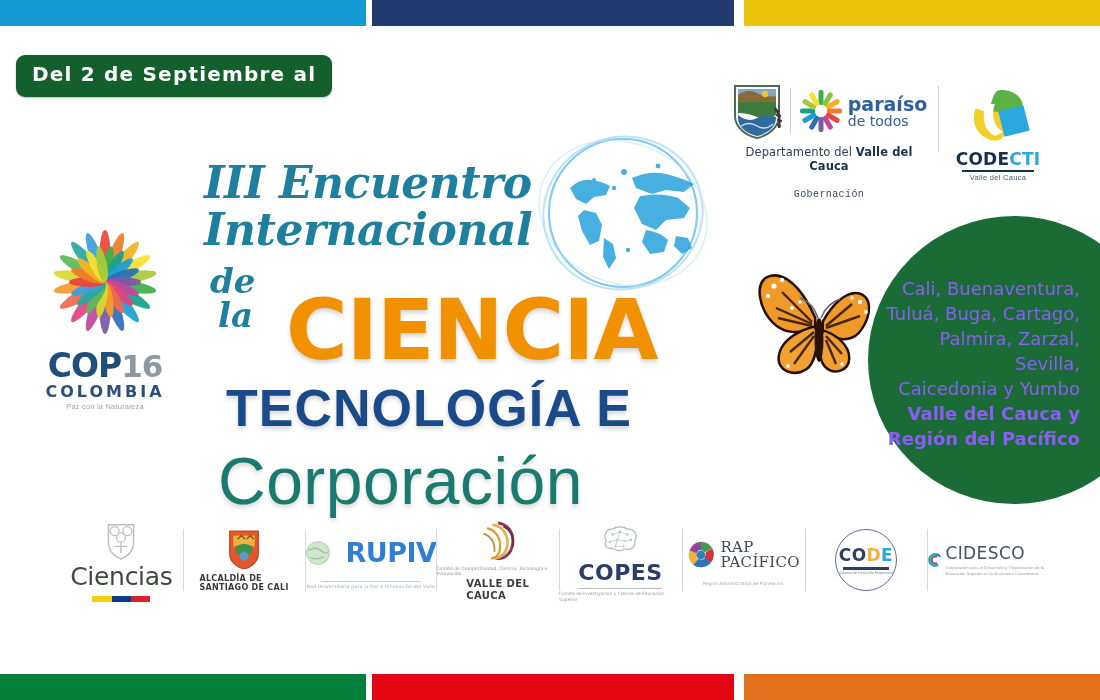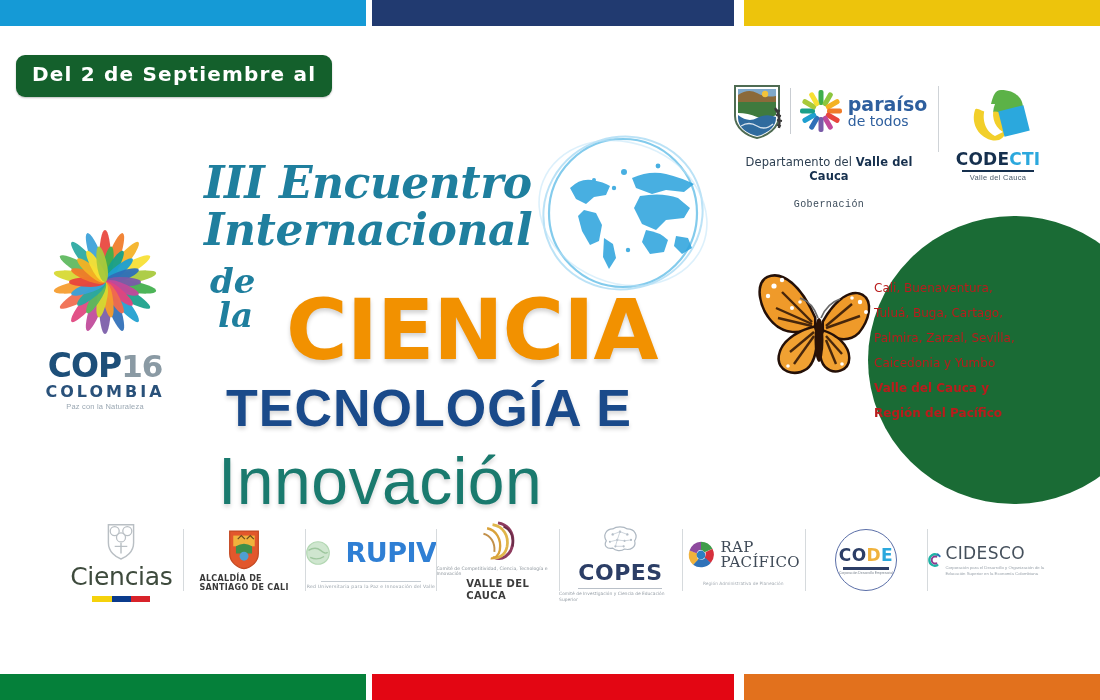--- a/index.html
+++ b/index.html
@@ -96,23 +96,23 @@
 
   
   .green-circle {
     position: absolute; left: 868px; top: 216px;
     width: 292px; height: 288px;
     background: #1a6b35;
     border-radius: 50%;
   }
   .gc-text {
     position: absolute; left: 874px; top: 276px; width: 206px;
-    text-align: left; color: #b91c1c;
+    text-align: right; color: #8b5cf6;
     font-family: "DejaVu Sans", sans-serif;
-    font-size: 12px; line-height: 25px;
+    font-size: 18px; line-height: 25px;
   }
   .gc-text .bold { font-weight: bold; }
 
   
   .butterfly { position: absolute; left: 748px; top: 256px; width: 140px; height: 130px; }
 
   
   .gov-logo { position: absolute; left: 726px; top: 80px; width: 206px; }
   .gov-row { display: flex; align-items: center; justify-content: center; gap: 7px; height: 62px; }
   .gov-shield { width: 52px; height: 58px; }
@@ -120,21 +120,21 @@
   .paraiso { display: flex; align-items: center; gap: 4px; }
   .paraiso-burst { width: 46px; height: 52px; position: relative; }
   .paraiso-burst i {
     position: absolute; left: 50%; top: 50%;
     width: 5px; height: 15px; border-radius: 2px;
     transform-origin: 50% 0%;
   }
   .paraiso-words { font-family: "DejaVu Sans", sans-serif; line-height: 1.0; }
   .paraiso-words .p1 { font-size: 19px; font-weight: bold; color: #2e5f9e; }
   .paraiso-words .p2 { font-size: 14px; color: #2e5f9e; }
-  .gov-caption { text-align: center; font-size: 11.5px; color: #2c3e50; margin-top: 13px; font-family: "DejaVu Sans", sans-serif; letter-spacing: .1px; }
+  .gov-caption { text-align: center; font-size: 11.5px; color: #2c3e50; margin-top: 3px; font-family: "DejaVu Sans", sans-serif; letter-spacing: .1px; }
   .gov-caption b { color: #16304e; }
   .gov-sub { text-align: center; font-size: 10px; color: #3b4b5a; margin-top: 16px; letter-spacing: .4px; font-family: Liberation Mono, monospace; }
   .gov-vdiv { position: absolute; left: 938px; top: 86px; width: 1px; height: 66px; background: #cfd3d7; }
 
   .codecti { position: absolute; left: 950px; top: 86px; width: 96px; text-align: center; }
   .codecti-mark { width: 74px; height: 62px; margin: 0 auto; position: relative; }
   .codecti-word { font-family: "DejaVu Sans", sans-serif; font-size: 17px; font-weight: bold; letter-spacing: .2px; margin-top: 1px; }
   .codecti-word .a { color: #16304e; }
   .codecti-word .b { color: #2ba8dd; }
   .codecti-rule { width: 72px; height: 2px; background: #16304e; margin: 1px auto 0; }
@@ -264,21 +264,21 @@
     <div class="t-script t-line1">
       <span>III Encuentro</span>
     </div>
     <div class="t-script t-line2">Internacional</div>
     <div class="t-script t-dela">
       <span class="de">de</span>
       <span class="la">la</span>
     </div>
     <div class="t-ciencia">CIENCIA</div>
     <div class="t-tecno">TECNOLOGÍA E</div>
-    <div class="t-innova">Innovación</div>
+    <div class="t-innova">Corporación</div>
   </div>
 
   <div class="green-circle"></div>
   <div class="gc-text">
     <div>Cali, Buenaventura,</div>
     <div>Tuluá, Buga, Cartago,</div>
     <div>Palmira, Zarzal, Sevilla,</div>
     <div>Caicedonia y Yumbo</div>
     <div class="bold">Valle del Cauca y</div>
     <div class="bold">Región del Pacífico</div>

